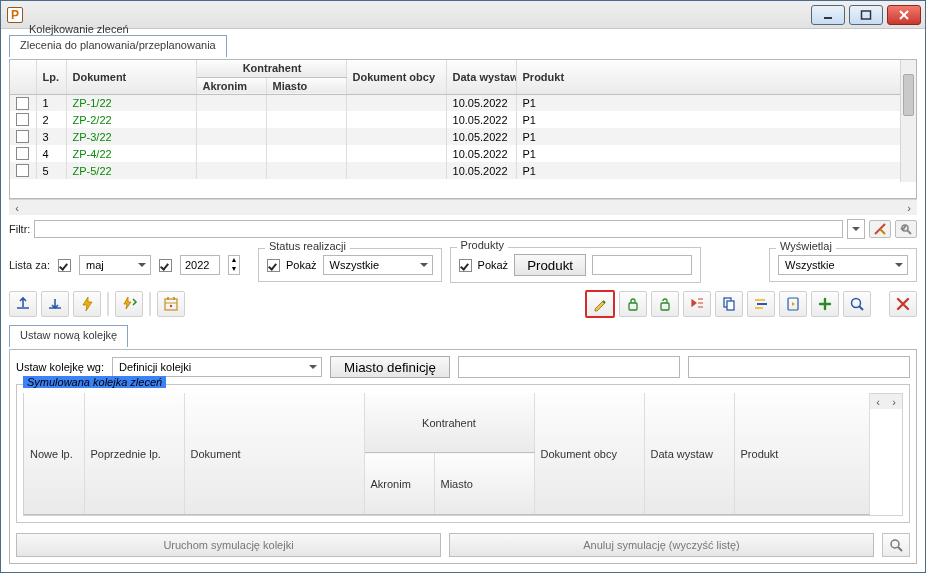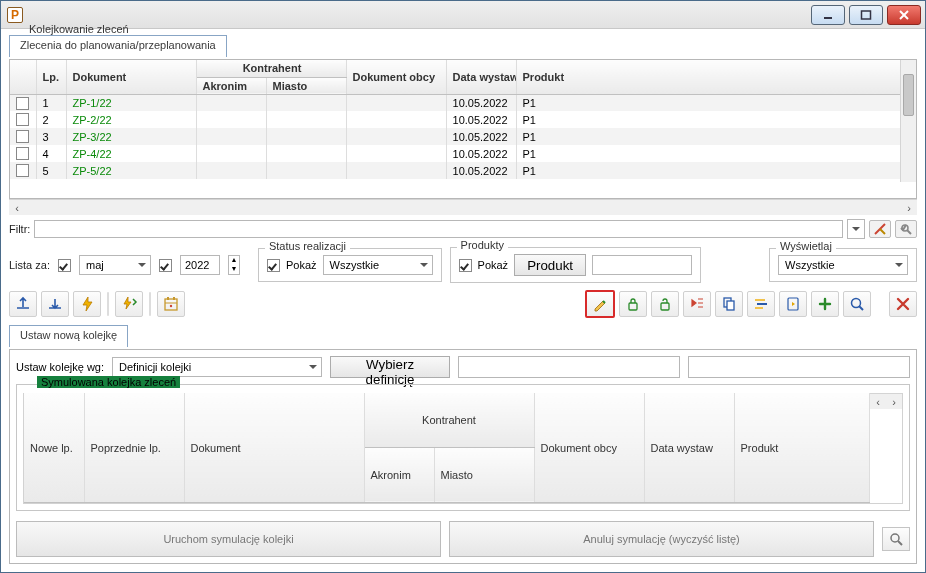--- a/index.html
+++ b/index.html
@@ -142,42 +142,42 @@
   .tb.hl { border:2px solid #d82a2a; width:30px; height:28px; }
 
   
   .tab2 { margin-top:4px; }
   .lower-panel { border:1px solid #b7b7b7; padding:6px; display:flex; flex-direction:column; gap:6px; flex:1; }
   .def-row { display:flex; align-items:center; gap:8px; }
   .def-row .sel { width:210px; }
   .def-row input.plain { height:22px; border:1px solid #b7b7b7; }
 
   .sim-fieldset { border:1px solid #c6c6c6; position:relative; padding:8px 6px 6px 6px; flex:1; display:flex; flex-direction:column; }
-  .sim-legend { position:absolute; top:-9px; left:20px; background:#15803d; padding:0 4px; }
+  .sim-legend { position:absolute; top:-9px; left:6px; background:#3b82f6; padding:0 4px;font-style:italic; }
 
   .sim-grid-wrap {
     flex:1; border:1px solid #d2d2d2; border-top:none;
     display:flex; flex-direction:row;
   }
   table.sim-grid { border-collapse: collapse; width:100%; table-layout:fixed; }
   table.sim-grid thead th {
     background: linear-gradient(#fdfdfd,#eaeaea);
     border-right:1px solid #ddd; border-bottom:1px solid #c0c0c0;
     font-weight:normal; font-size:11px; text-align:left; padding:3px 6px; color:#333;
   }
   .sim-grid-body { flex:1; background:#fff; }
   .sim-hscroll {
     height:16px; background:#f0f0f0; display:flex; justify-content:space-between; align-items:center;
     border-top:1px solid #d4d4d4;
   }
   .sim-hscroll .ar { width:16px; text-align:center; color:#555; }
 
   .action-row { display:flex; align-items:center; gap:8px; margin-top:4px; }
   .action-btn {
-    flex:1; height:36px; background:linear-gradient(#f8f8f8,#e6e6e6);
+    flex:1; height:24px; background:linear-gradient(#f8f8f8,#e6e6e6);
     border:1px solid #bcbcbc; color:#777; font-size:11px;
     display:flex; align-items:center; justify-content:center;
   }
   .search-btn {
     width:28px; height:24px; background:linear-gradient(#fdfdfd,#ececec);
     border:1px solid #c4c4c4; display:flex; align-items:center; justify-content:center;
   }
   .col-chk { width:26px; }
   .col-lp  { width:30px; }
   .col-doc { width:130px; }
@@ -455,21 +455,21 @@
       </div>
     </div>
 
     <div class="tabstrip tab2">
       <div class="tab">Ustaw nową kolejkę</div>
     </div>
     <div class="lower-panel">
       <div class="def-row">
         <span>Ustaw kolejkę wg:</span>
         <div class="sel">Definicji kolejki</div>
-        <button class="mini-btn" style="width:120px">Wybierz definicję</button>
+        <button class="mini-btn" style="width:120px">Miasto definicję</button>
         <input class="input-plain plain" style="flex: 1 1 0%;">
         <input class="input-plain plain" style="flex: 1 1 0%;">
       </div>
 
       <div class="sim-fieldset">
         <span class="sim-legend">Symulowana kolejka zleceń</span>
         <div class="sim-grid-wrap">
           <table class="sim-grid">
             <colgroup>
               <col style="width:60px">

